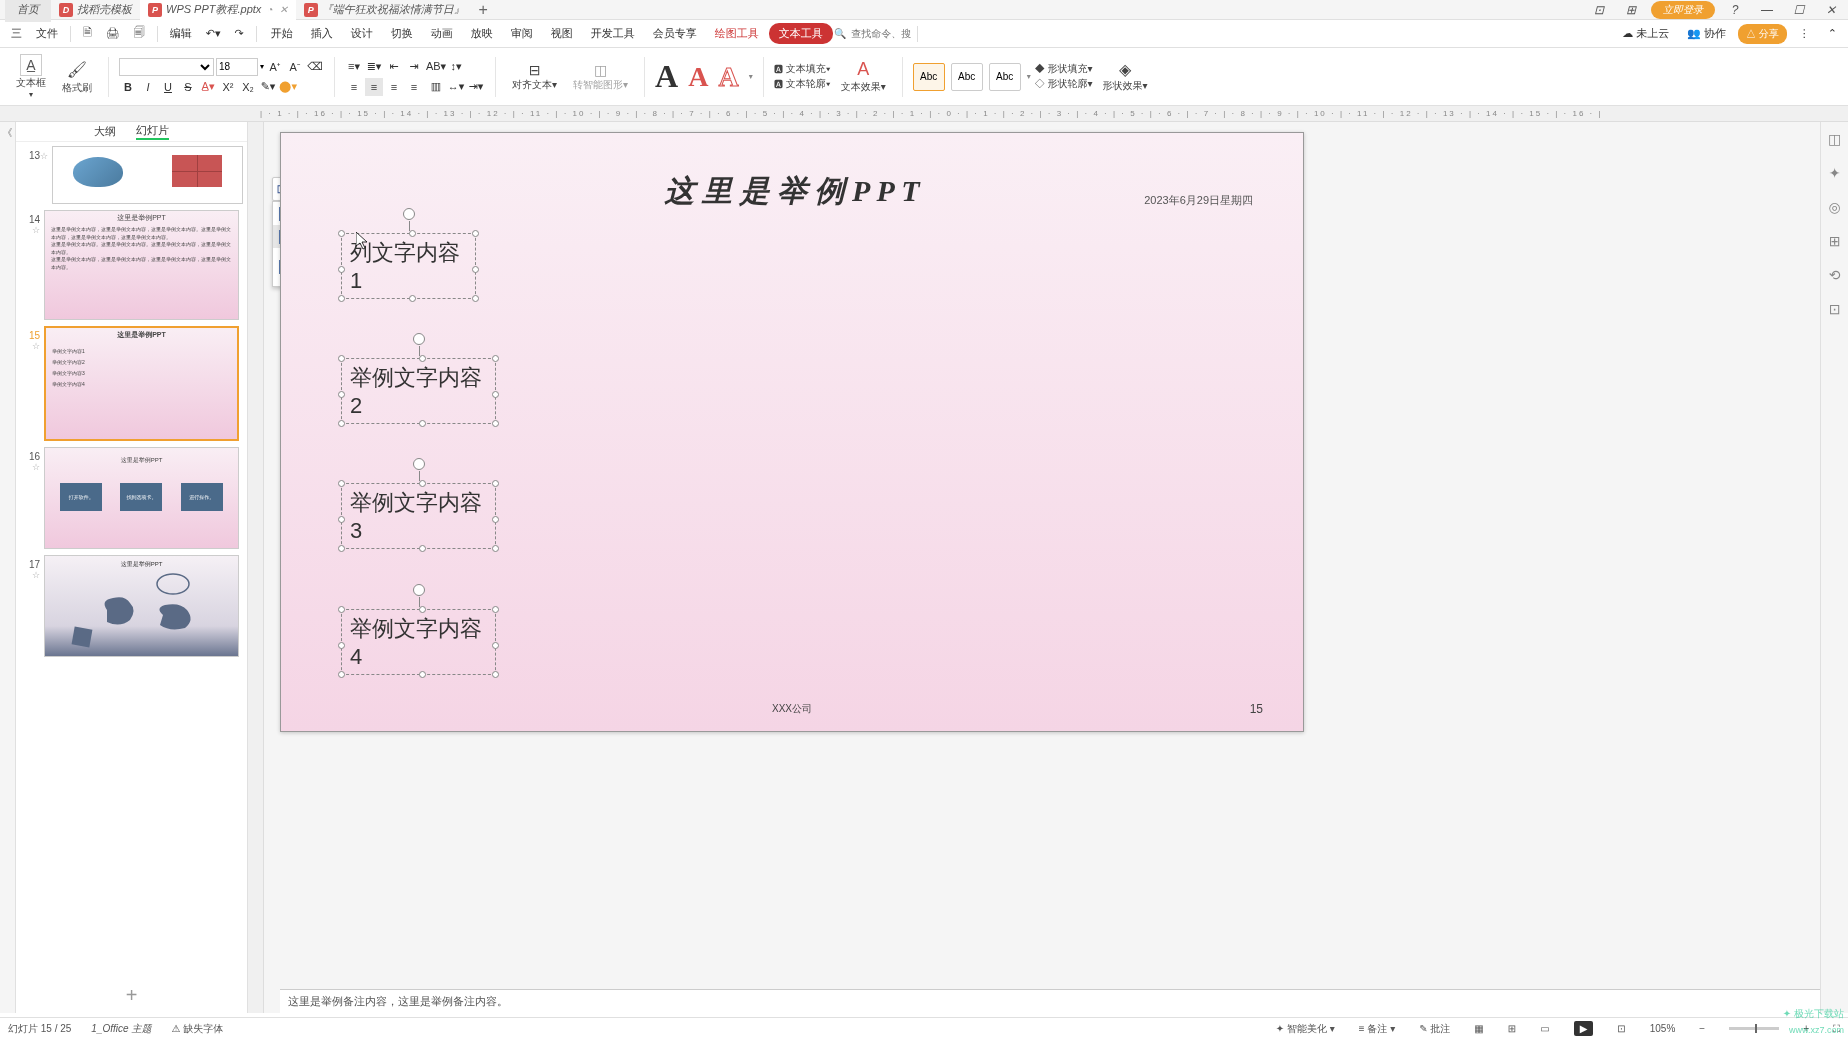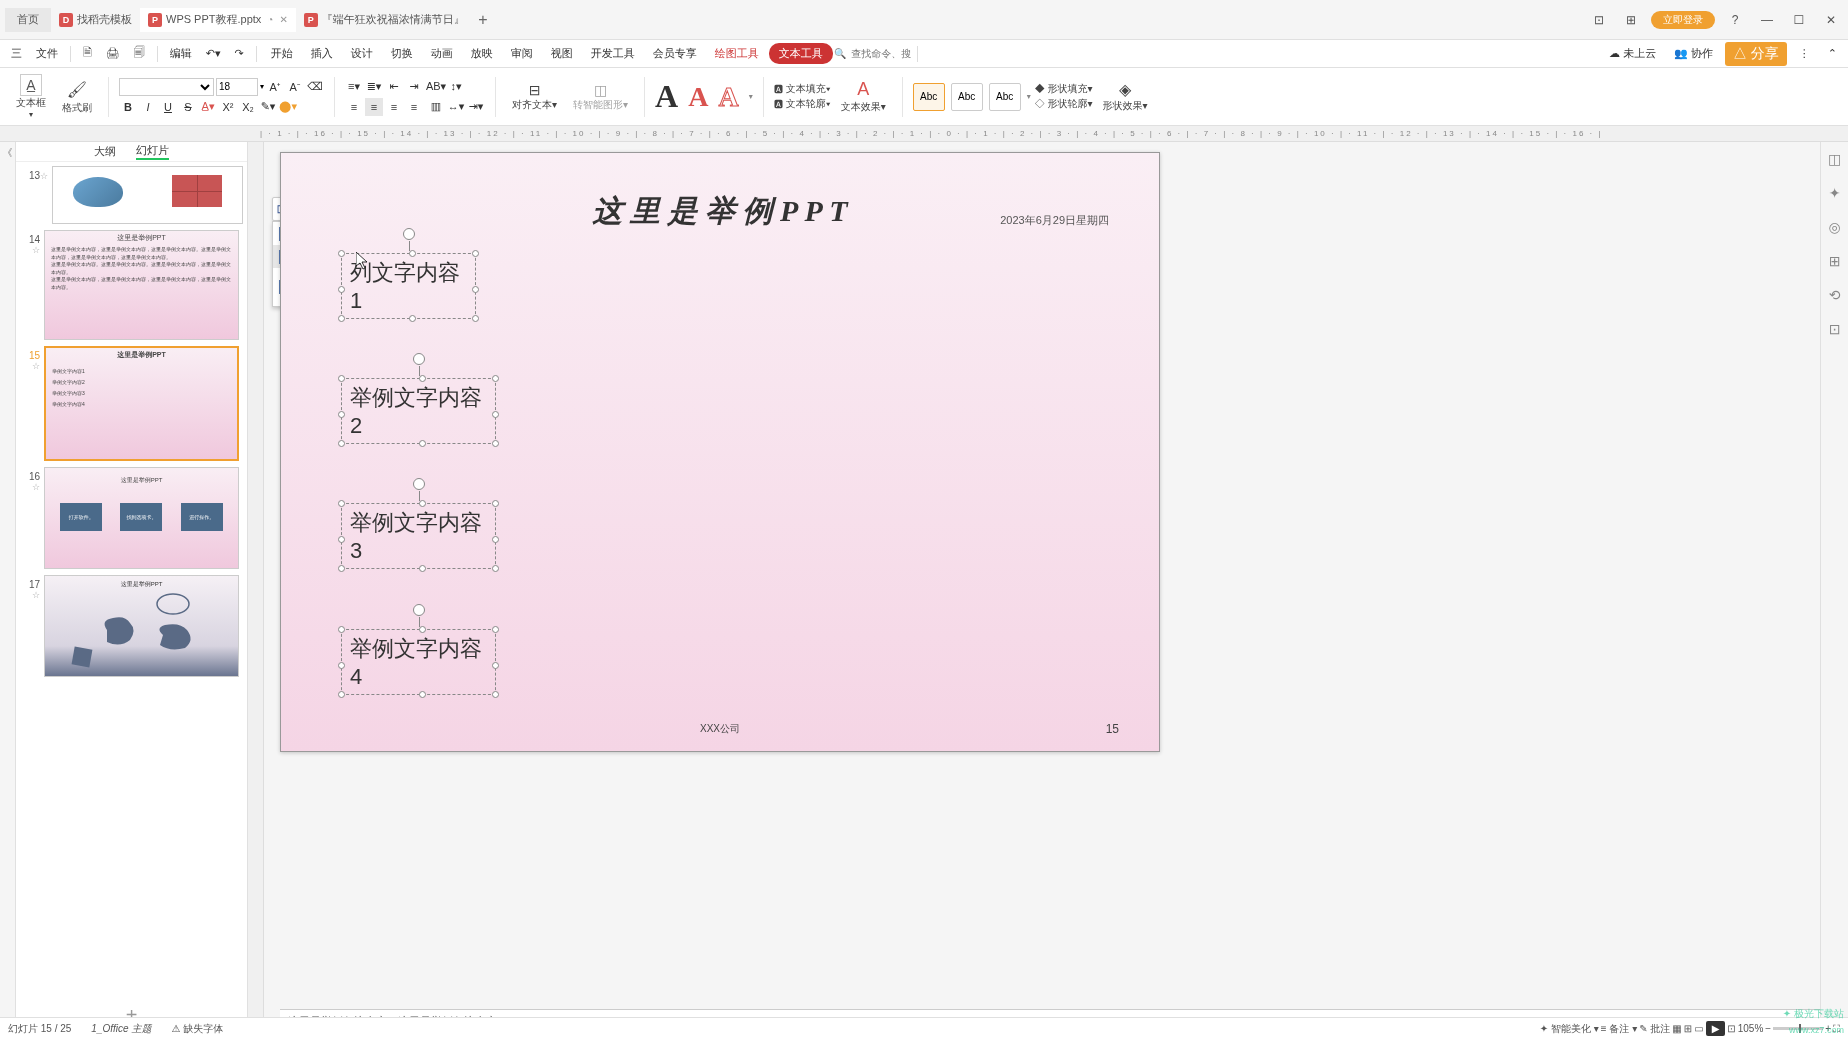--- a/index.html
+++ b/index.html
@@ -1,35 +1,35 @@
 <!DOCTYPE html>
 <html><head>
 <meta charset="utf-8">
 <style>
 * { margin: 0; padding: 0; box-sizing: border-box; font-family: "Microsoft YaHei", Arial, sans-serif; }
 body { width: 1848px; height: 1039px; background: #fff; overflow: hidden; position: relative; }
 
 
-.titlebar { height: 40px; background: #f5f5f5; display: flex; align-items: center; padding: 0 5px; border-bottom: 1px solid #e0e0e0; }
+.titlebar { height: 20px; background: #f5f5f5; display: flex; align-items: center; padding: 0 5px; border-bottom: 1px solid #e0e0e0; font-style: italic; }
 .tab { display: flex; align-items: center; padding: 0 8px; height: 24px; font-size: 11px; color: #555; cursor: pointer; position: relative; }
 .tab.active { background: #fff; }
 .tab-icon { width: 14px; height: 14px; background: #d9534f; border-radius: 2px; margin-right: 4px; display: inline-flex; align-items: center; justify-content: center; color: #fff; font-size: 9px; font-weight: bold; }
 .tab-home { background: #e8e8e8; padding: 0 12px; }
 .tab-close { margin-left: 6px; color: #999; font-size: 10px; }
 .tab-add { width: 20px; text-align: center; color: #666; font-size: 16px; }
 .titlebar-right { margin-left: auto; display: flex; align-items: center; gap: 8px; }
 .login-btn { background: #f0a030; color: #fff; padding: 2px 12px; border-radius: 10px; font-size: 10px; }
 .win-ctrl { width: 24px; text-align: center; color: #555; font-size: 12px; }
 
 
 .menubar { height: 28px; background: #fff; display: flex; align-items: center; padding: 0 5px; border-bottom: 1px solid #e0e0e0; gap: 2px; }
 .mb-item { font-size: 11px; color: #333; padding: 4px 6px; cursor: pointer; }
 .mb-sep { width: 1px; height: 16px; background: #ddd; margin: 0 4px; }
 .mb-right { margin-left: auto; display: flex; align-items: center; gap: 6px; }
-.share-btn { background: #f0a030; color: #fff; padding: 3px 8px; border-radius: 3px; font-size: 14px; }
+.share-btn { background: #f0a030; color: #fff; padding: 3px 8px; border-radius: 9px; font-size: 10px; }
 .ribbon-tab { padding: 4px 8px; font-size: 11px; color: #333; }
 .ribbon-tab.draw { color: #cc3333; }
 .ribbon-tab.text { background: #cc3333; color: #fff; border-radius: 10px; padding: 3px 10px; }
 .search-box { display: flex; align-items: center; gap: 4px; font-size: 10px; color: #999; }
 .search-input { border: none; background: transparent; font-size: 10px; width: 60px; }
 
 
 .ribbon { height: 58px; background: #fff; display: flex; align-items: center; padding: 0 10px; border-bottom: 1px solid #e0e0e0; gap: 4px; }
 .rb-btn-lg { display: flex; flex-direction: column; align-items: center; font-size: 10px; color: #444; padding: 2px 6px; }
 .rb-iconbox { width: 22px; height: 22px; border: 1px solid #ccc; display: flex; align-items: center; justify-content: center; font-size: 14px; color: #555; }
@@ -67,21 +67,21 @@
 .thumb { width: 195px; height: 110px; border: 1px solid #ccc; background: linear-gradient(180deg, #f9eef4 0%, #f0c8dd 100%); position: relative; font-size: 7px; color: #444; overflow: hidden; }
 .thumb.t13 { height: 58px; background: #fff; }
 .thumb.sel { border: 2px solid #f0a030; height: 115px; }
 .thumb.t16 { height: 102px; }
 .thumb.t17 { height: 102px; background: linear-gradient(180deg, #f5f0f5 0%, #d8d4e0 70%, #6a7590 100%); }
 .add-slide { text-align: center; font-size: 20px; color: #999; padding: 6px; cursor: pointer; }
 
 
 .canvas-area { flex: 1; background: #f5f5f5; position: relative; overflow: hidden; }
 .ruler-v { position: absolute; left: 0; top: 0; width: 16px; height: 100%; background: #f0f0f0; border-right: 1px solid #ddd; font-size: 8px; color: #888; }
-.slide-canvas { position: absolute; left: 32px; top: 10px; width: 880px; height: 600px; background: linear-gradient(180deg, #faeff5 0%, #f5d5e5 100%); border: 1px solid #999; box-shadow: 0 1px 4px rgba(0,0,0,0.2); padding-left: 35px; }
+.slide-canvas { position: absolute; left: 32px; top: 10px; width: 1024px; height: 600px; background: linear-gradient(180deg, #faeff5 0%, #f5d5e5 100%); border: 1px solid #999; box-shadow: 0 1px 4px rgba(0,0,0,0.2); padding-left: 35px; }
 .slide-title { position: absolute; top: 38px; left: 0; right: 0; text-align: center; font-size: 30px; font-family: "STKaiti", "KaiTi", cursive; font-weight: bold; color: #333; font-style: italic; }
 .slide-date { position: absolute; top: 60px; right: 50px; font-size: 11px; color: #555; }
 .textbox { position: absolute; left: 60px; border: 1px dashed #888; padding: 4px 8px; font-size: 22px; color: #333; background: transparent; }
 .txt-handle { position: absolute; width: 7px; height: 7px; border: 1px solid #888; background: #fff; border-radius: 50%; }
 .txt-rotate { position: absolute; width: 12px; height: 12px; border: 1px solid #888; background: #fff; border-radius: 50%; left: 50%; transform: translateX(-50%); top: -26px; }
 .txt-rotate::after { content: ''; position: absolute; width: 1px; height: 10px; background: #888; left: 50%; top: 12px; }
 .company-text { position: absolute; bottom: 15px; left: 0; right: 0; text-align: center; font-size: 10px; color: #444; }
 .page-num { position: absolute; bottom: 15px; right: 40px; font-size: 12px; color: #444; }
 
 
@@ -99,21 +99,21 @@
 
 
 .notes { position: absolute; left: 32px; bottom: 0; right: 0; height: 24px; background: #fff; border-top: 1px solid #ccc; font-size: 11px; color: #555; padding: 4px 8px; }
 
 
 .rightbar { width: 28px; background: #f5f5f5; border-left: 1px solid #e0e0e0; display: flex; flex-direction: column; align-items: center; gap: 16px; padding-top: 8px; }
 .rb-icon { width: 18px; height: 18px; color: #888; font-size: 14px; display: flex; align-items: center; justify-content: center; cursor: pointer; }
 
 
 .statusbar { position: absolute; bottom: 0; left: 0; right: 0; height: 22px; background: #fff; border-top: 1px solid #e0e0e0; display: flex; align-items: center; padding: 0 8px; font-size: 10px; color: #555; }
-.sb-right { margin-left: auto; display: flex; align-items: center; gap: 2px; }
+.sb-right { margin-left: auto; display: flex; align-items: center; gap: 24px; }
 .sb-btn { cursor: pointer; color: #555; }
 .watermark { position: absolute; bottom: 18px; right: 4px; font-size: 10px; color: #33cc99; opacity: 0.7; }
 .watermark2 { position: absolute; bottom: 4px; right: 4px; font-size: 9px; color: #33cc99; opacity: 0.7; }
 
 
 .cursor { position: absolute; width: 14px; height: 18px; pointer-events: none; }
 </style>
 </head>
 <body>
 

